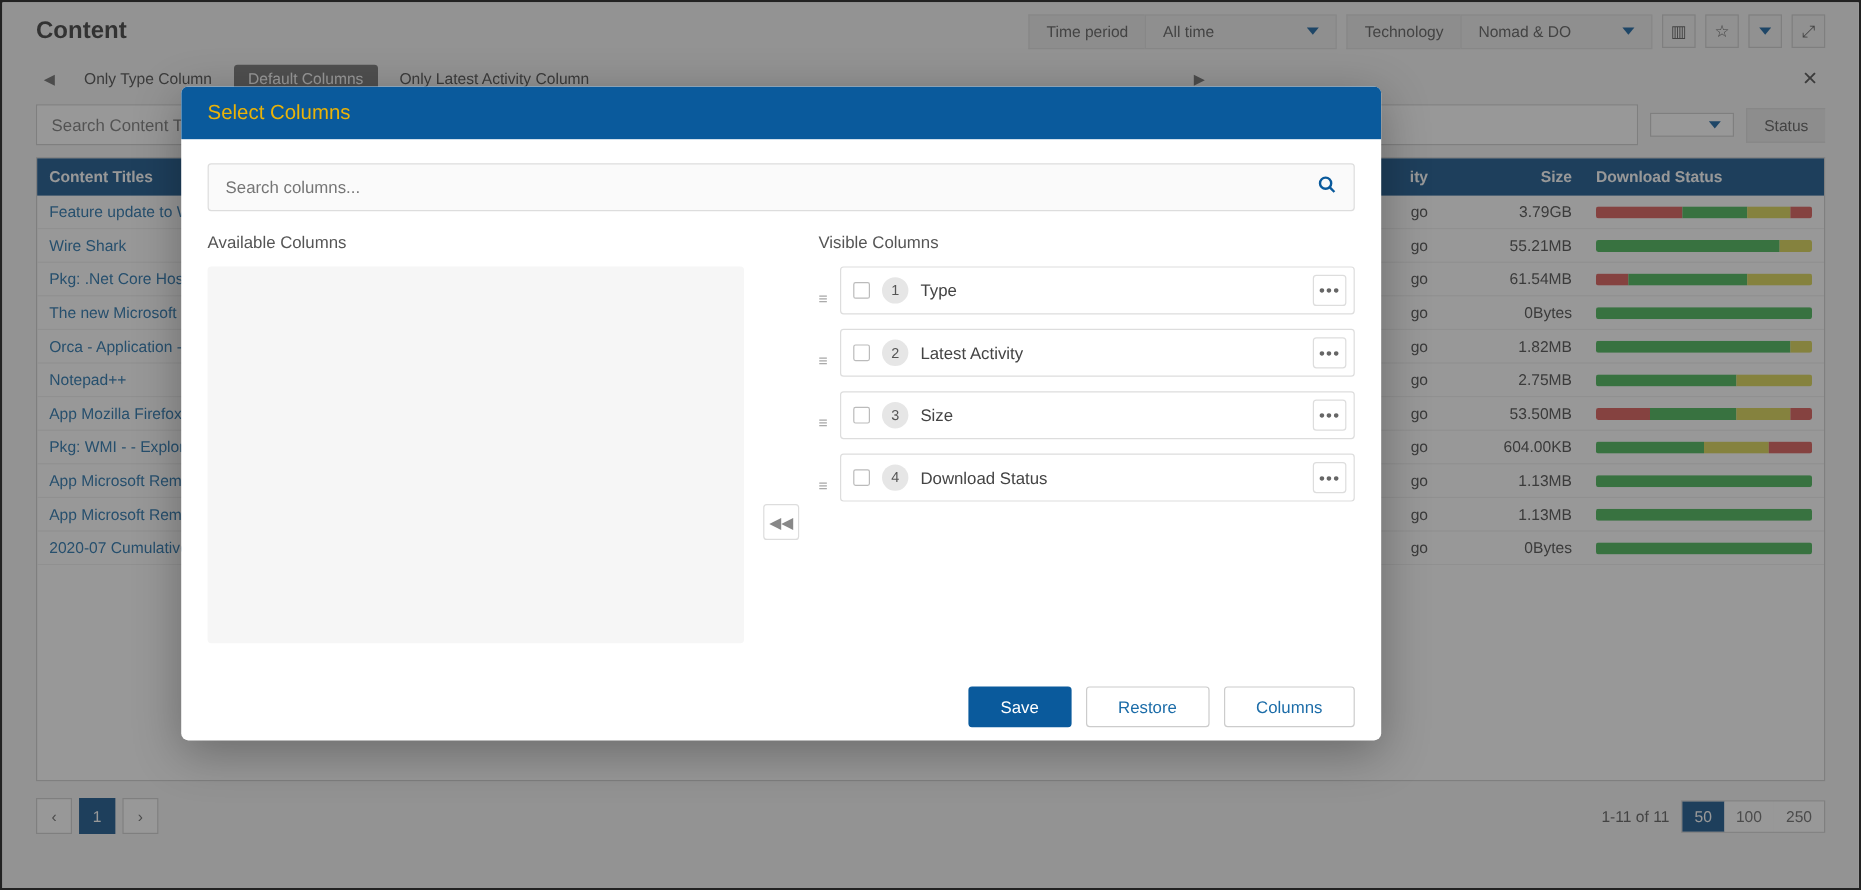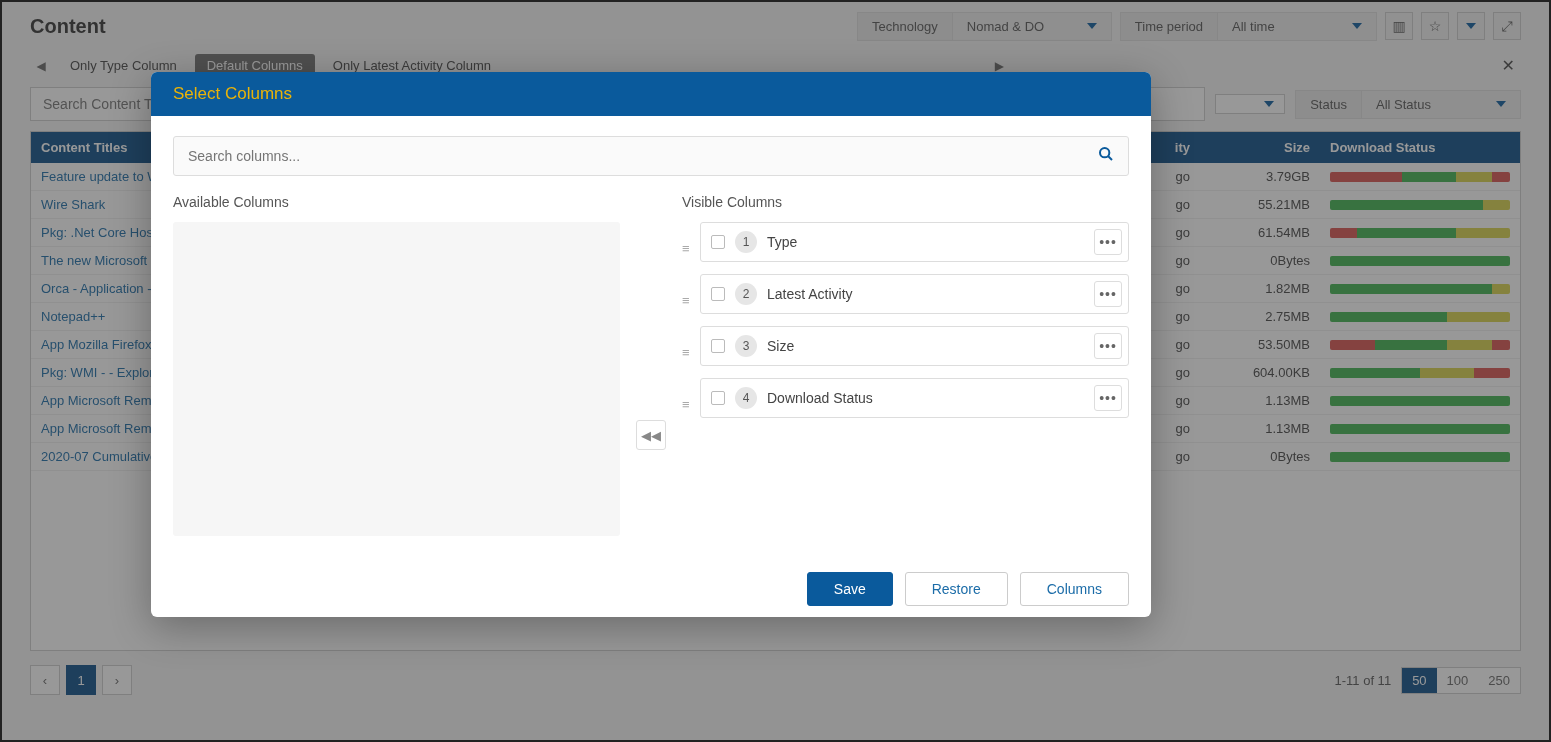--- a/index.html
+++ b/index.html
@@ -70,30 +70,30 @@
 .btn{padding:8px 26px;font-size:14px;border-radius:3px;border:1px solid #ccc;background:#fff;color:#1b6ca8;cursor:pointer}
 .btn.primary{background:#0a5a9c;border-color:#0a5a9c;color:#fff}
 </style>
 </head>
 <body>
 
 <div class="header">
   <div class="page-title">Content</div>
   <div class="header-right">
     <div class="filter-group">
+      <div class="filter-label">Time period</div>
+      <div class="filter-value">
+        <span>All time</span>
+        <span class="caret"></span>
+      </div>
+    </div>
+    <div class="filter-group">
       <div class="filter-label">Technology</div>
       <div class="filter-value">
         <span>Nomad &amp; DO</span>
-        <span class="caret"></span>
-      </div>
-    </div>
-    <div class="filter-group">
-      <div class="filter-label">Time period</div>
-      <div class="filter-value">
-        <span>All time</span>
         <span class="caret"></span>
       </div>
     </div>
     <div class="icon-btn">▥</div>
     <div class="icon-btn">☆</div>
     <div class="icon-btn">
         <span class="caret"></span>
       </div>
     <div class="icon-btn">⤢</div>
   </div>
@@ -113,24 +113,20 @@
 <div class="filter-row">
   <div class="search-box">
     <input placeholder="Search Content T" style="">
   </div>
   <div class="dropdown small">
       <span></span>
       <span class="caret"></span>
     </div>
   <div class="filter-group">
     <div class="filter-label">Status</div>
-    <div class="filter-value">
-      <span>All Status</span>
-      <span class="caret"></span>
-    </div>
   </div>
 </div>
 
 <div class="table-wrap">
   <div class="thead">
     <div class="th th-title">Content Titles</div>
     <div class="th th-act">ity</div>
     <div class="th th-size">Size</div>
     <div class="th th-dl">Download Status</div>
   </div>

